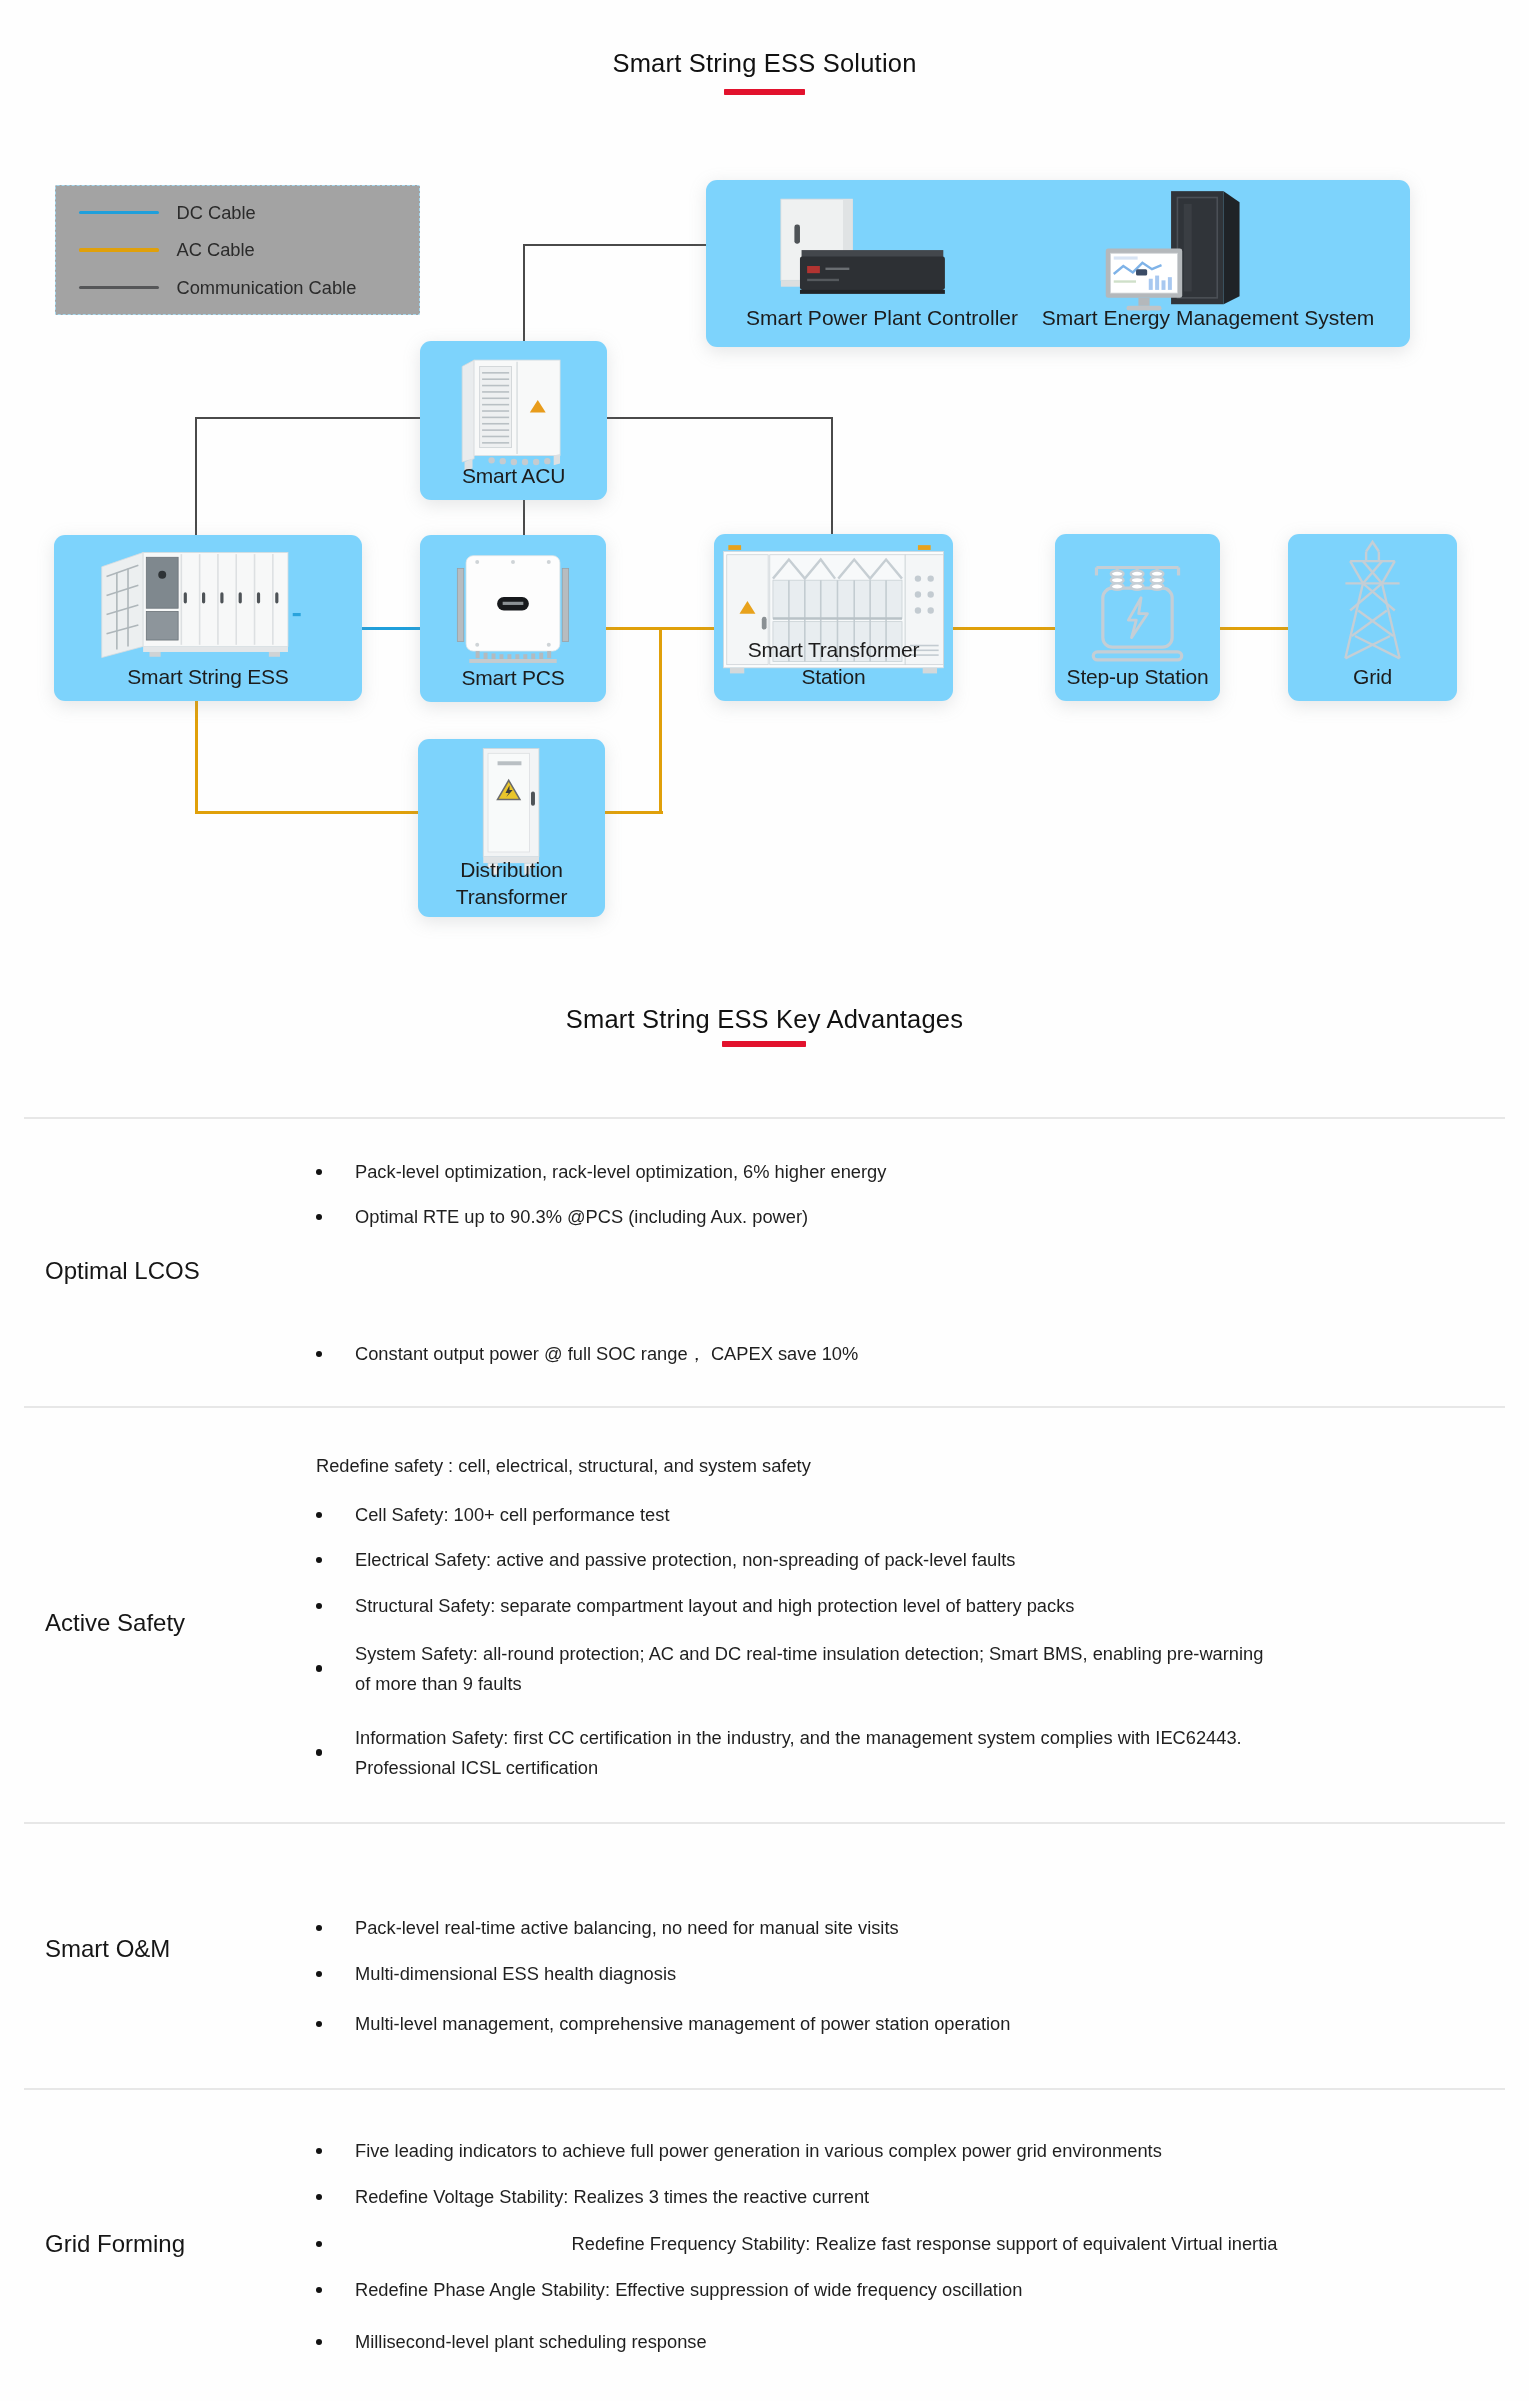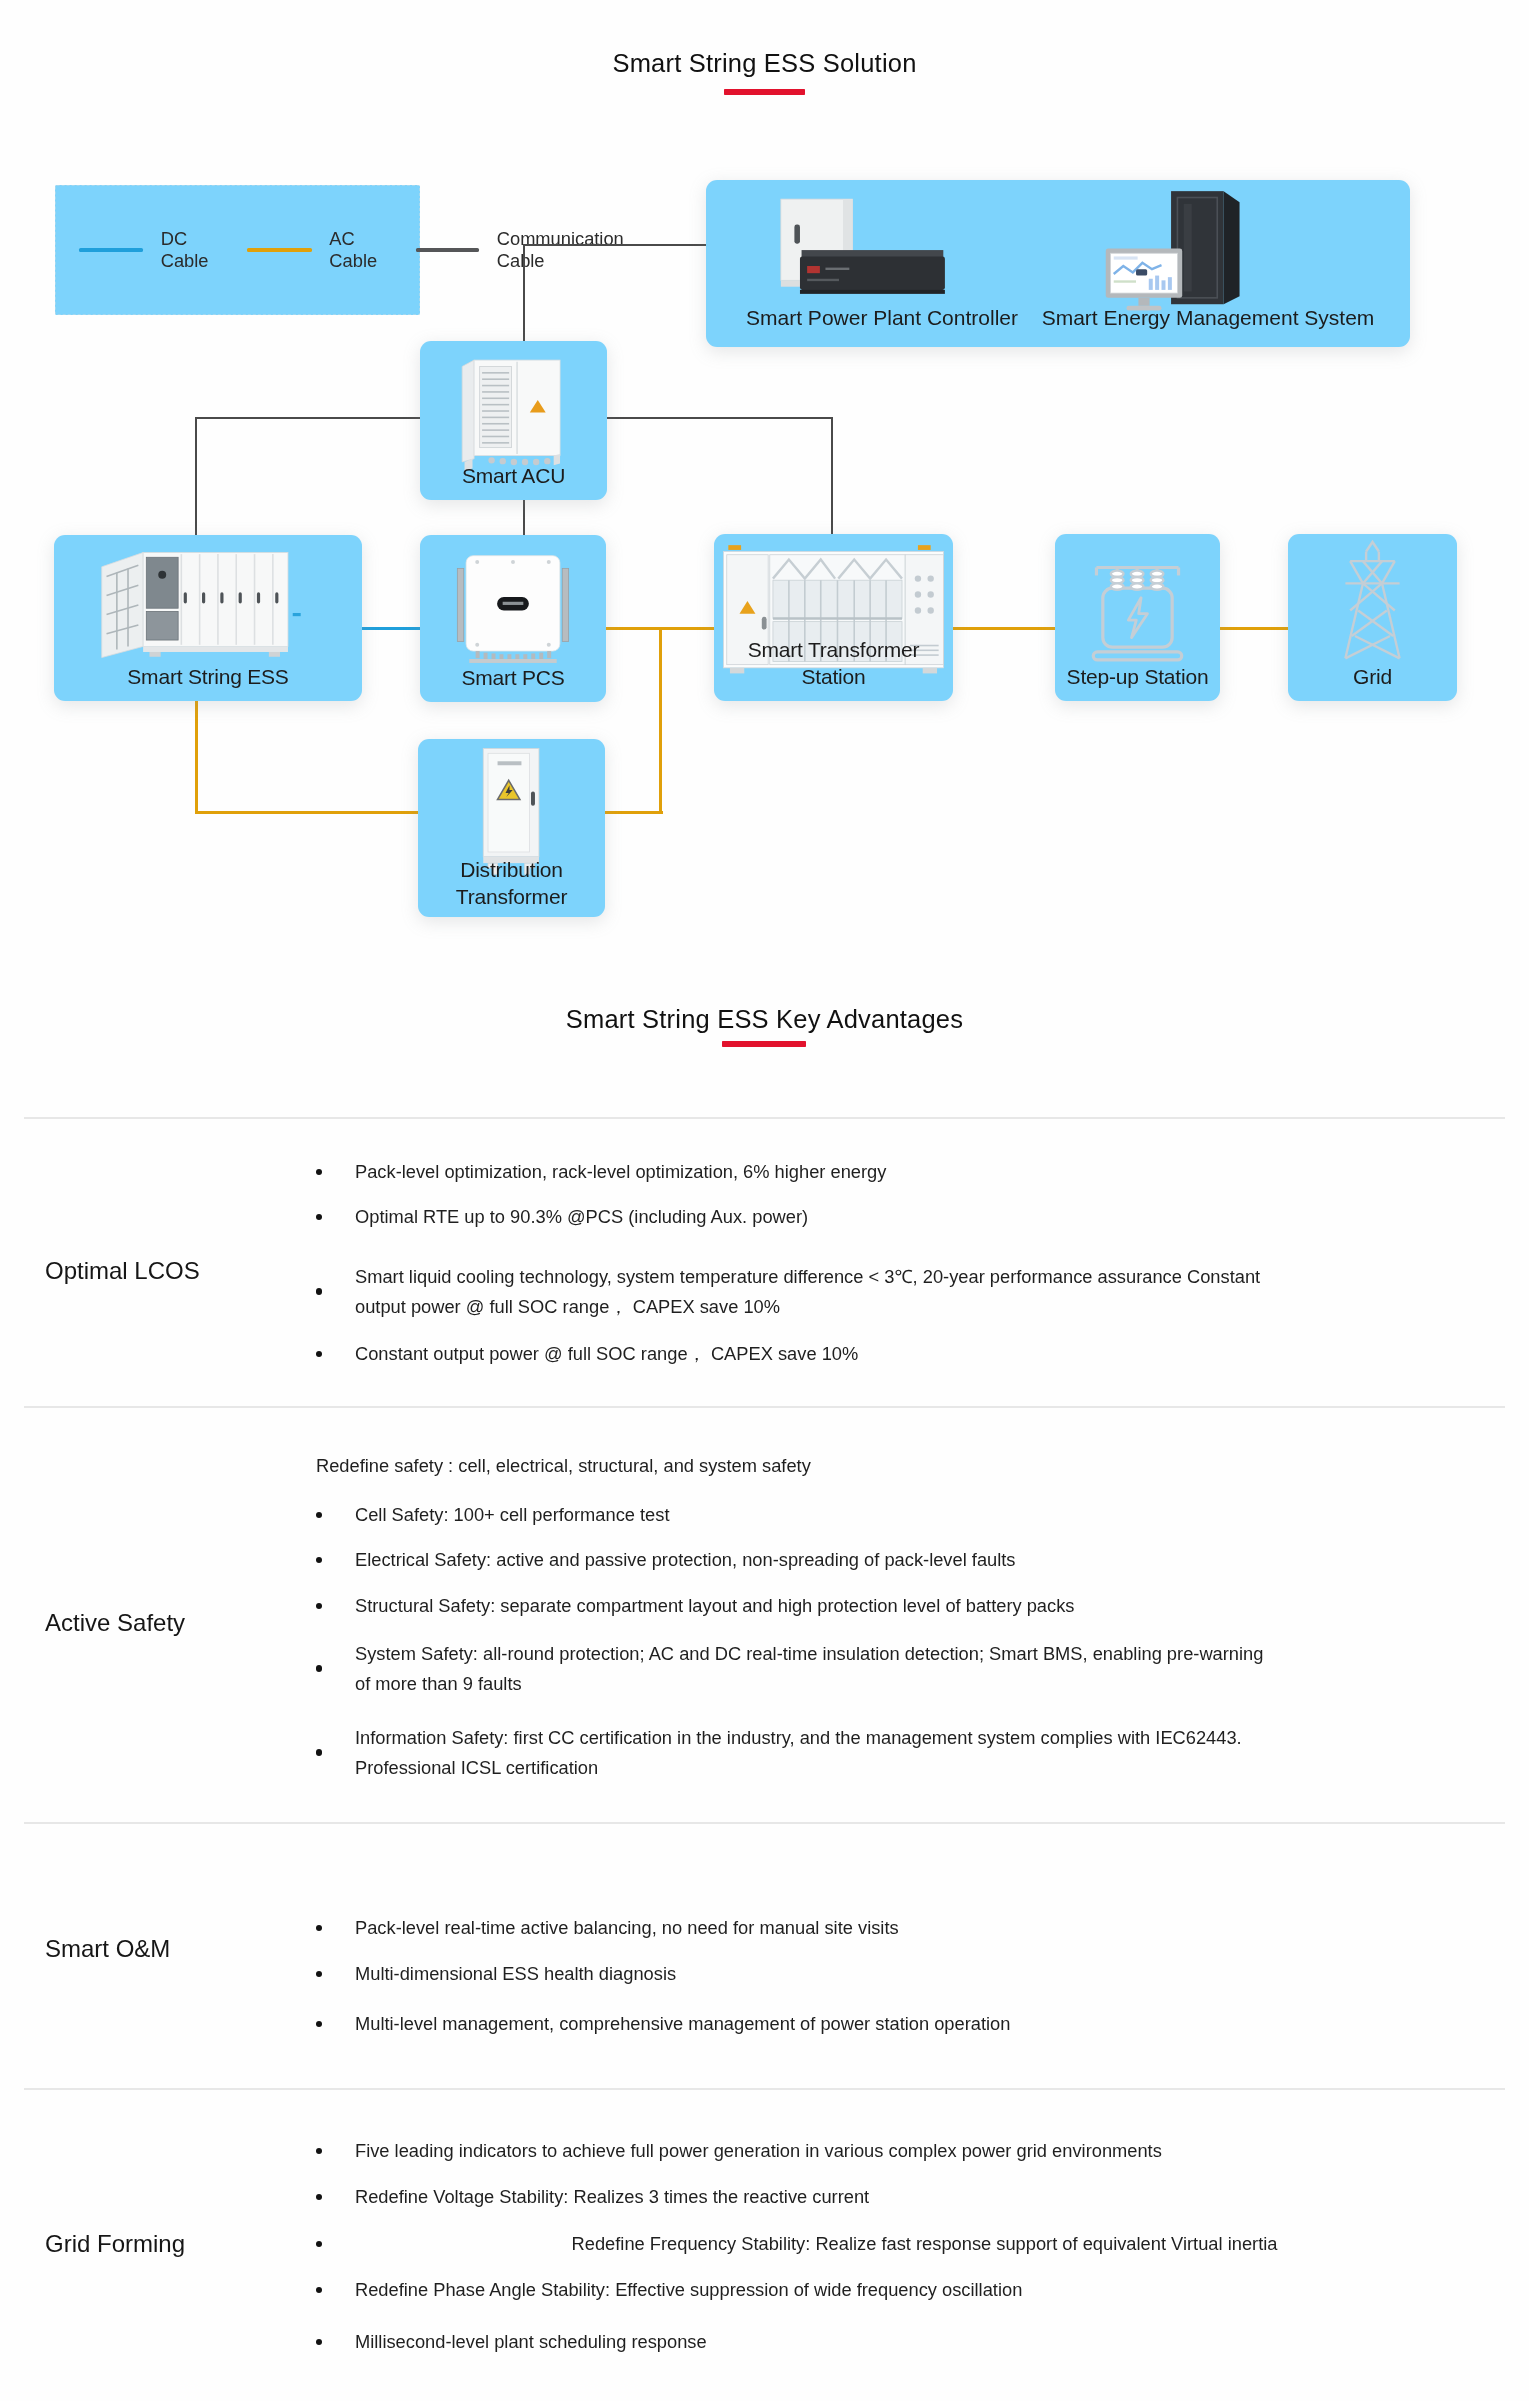--- a/index.html
+++ b/index.html
@@ -8,22 +8,22 @@
   .abs{position:absolute;}
   .h1{width:100%;text-align:center;font-size:25.5px;letter-spacing:0.2px;color:#111;}
   .red-bar{background:#e2122d;height:5.6px;border-radius:0.8px;}
   .card{position:absolute;background:#7dd3fc;border-radius:11px;
         box-shadow:0 4.8px 17.5px rgba(140,145,150,.22);}
   .node-label{position:absolute;left:0;right:0;bottom:11px;text-align:center;
               font-size:21px;letter-spacing:-0.2px;color:#1c1c1c;line-height:27px;}
   .node-label.two{bottom:7.2px;}
   .half-label{position:absolute;bottom:17.5px;text-align:center;font-size:21px;color:#1c1c1c;}
   .legend{position:absolute;left:55px;top:185px;width:365px;height:130px;
-          background:#7dd3fc;border:1.6px dashed #a5d8ef;border-radius:1.6px;
-          box-sizing:border-box;display:flex;flex-direction:row;justify-content:space-evenly;}
+          background:#a3a3a3;border:1.6px dashed #a5d8ef;border-radius:1.6px;
+          box-sizing:border-box;display:flex;flex-direction:column;justify-content:space-evenly;}
   .lg-row{display:flex;align-items:center;}
   .lg-line{width:80px;height:3.2px;margin-left:23px;border-radius:1.6px;}
   .lg-dc{background:#1f9fdb;} .lg-ac{background:#e0a00a;} .lg-comm{background:#555658;}
   .lg-text{margin-left:17.5px;font-size:18.3px;color:#2b2b2b;}
   .wire{position:absolute;}
   .wire.comm{background:#4a4a4a;} .wire.dc{background:#1f9fdb;} .wire.ac{background:#e0a00a;}
   .sep{position:absolute;left:24px;width:1481px;height:2.4px;background:#e7e7e7;}
   .sec-label{position:absolute;left:45px;font-size:24px;line-height:32px;color:#161616;}
   .adv-item{position:absolute;left:355px;width:1139px;font-size:18.3px;line-height:29.5px;color:#1f1f1f;}
   .adv-item .bullet{position:absolute;left:-39px;top:50%;width:6.4px;height:6.4px;margin-top:-3.2px;
@@ -338,25 +338,20 @@
 
   <div class="sec-label" style="top:1255px;">Optimal LCOS</div>
   <div class="adv-item" style="top:1157px;">
       <i class="bullet"></i>
       <span>Pack-level optimization, rack-level optimization, 6% higher energy</span>
     </div>
   <div class="adv-item" style="top:1202px;">
       <i class="bullet"></i>
       <span>Optimal RTE up to 90.3% @PCS (including Aux. power)</span>
     </div>
-  <div class="adv-item" style="top:1262px;">
-      <i class="bullet"></i>
-      <span>Smart liquid cooling technology, system temperature difference &lt; 3℃, 20-year performance assurance Constant</span>
-      <span>output power @ full SOC range，  CAPEX save 10%</span>
-    </div>
   <div class="adv-item" style="top:1339px;">
       <i class="bullet"></i>
       <span>Constant output power @ full SOC range，  CAPEX save 10%</span>
     </div>
 
   <div class="sec-label" style="top:1607px;">Active Safety</div>
   <div class="intro" style="top:1451px;">Redefine safety :  cell, electrical, structural, and system safety</div>
   <div class="adv-item" style="top:1500px;">
       <i class="bullet"></i>
       <span>Cell Safety: 100+ cell performance test</span>

